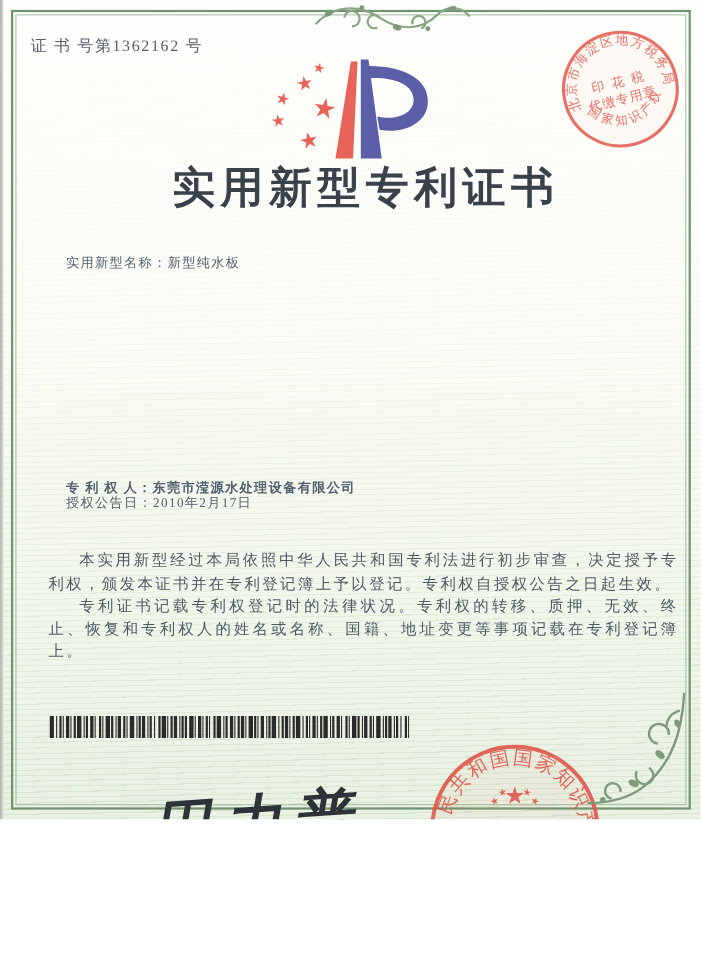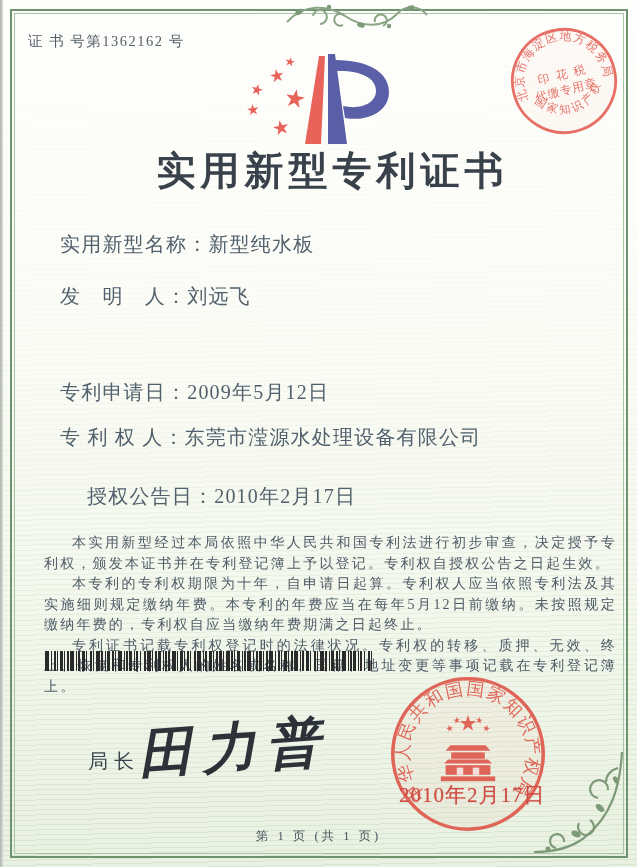--- a/index.html
+++ b/index.html
@@ -1,20 +1,20 @@
 <!DOCTYPE html>
 <html><head>
 <meta charset="utf-8">
 <style>
   * { margin:0; padding:0; box-sizing:border-box; }
   html,body { width:637px; }
   body { font-family:"Liberation Serif","DejaVu Serif",serif; }
 
   .page {
-    position:relative; width:637px; height:867px; overflow:hidden;
+    position:relative; width:637px; height:745px; overflow:hidden;
     background:linear-gradient(to bottom,#fefefc 0%,#fbfcf6 40%,#f3f7ec 70%,#e9f1e2 100%);
   }
   .scan-edge { position:absolute; left:0; top:0; bottom:0; width:3px;
     background:linear-gradient(to right,#aeb5ae,#d8dcd6); }
   .guilloche {
     position:absolute; inset:0; pointer-events:none;
     background:repeating-linear-gradient(179deg, rgba(146,190,138,0.22) 0 1px, rgba(255,255,255,0) 1px 5px);
     -webkit-mask-image:linear-gradient(to bottom, rgba(0,0,0,0.05) 0%, rgba(0,0,0,0.15) 30%, rgba(0,0,0,0.5) 62%, rgba(0,0,0,0.95) 100%);
     mask-image:linear-gradient(to bottom, rgba(0,0,0,0.05) 0%, rgba(0,0,0,0.15) 30%, rgba(0,0,0,0.5) 62%, rgba(0,0,0,0.95) 100%);
   }
@@ -29,28 +29,28 @@
   
   .tax-stamp { position:absolute; left:503px; top:20px; width:122px; height:122px;
     transform:rotate(-14deg); opacity:0.85; }
 
   
   .logo { position:absolute; left:243px; top:52px; width:162px; height:95px; }
 
   .title { position:absolute; left:0; right:0; top:144px; text-align:center;
     font-size:39px; font-weight:600; letter-spacing:5px; color:#39424b;padding-left:28px; }
 
-  .field { position:absolute; left:60px; font-size:20px; color:#51606c;
+  .field { position:absolute; left:60px; font-size:12px; color:#51606c;
     letter-spacing:1.2px; white-space:nowrap; }
   .f0 { top:231px; } .f1 { top:283px; } .f2 { top:326px; }
-  .f3 { top:379px; } .f4 { top:424px; } .f5 { top:483px;margin-left:27px; }
+  .f3 { top:379px; } .f4 { top:435px;font-weight:bold; } .f5 { top:449px; }
 
   .paragraphs { position:absolute; left:44px; right:20px; top:501px;
     font-size:14px; line-height:20.5px; color:#4e5a66; letter-spacing:2.2px;
-    text-align:justify;margin-top:32px; }
+    text-align:justify; }
   .paragraphs p { text-indent:2em; }
 
   .barcode { position:absolute; left:45px; top:651px; width:327px; height:20px; }
 
   .director { position:absolute; left:88px; top:748px; font-size:20px;
     letter-spacing:6px; color:#3c464e; }
   .signature { position:absolute; left:138px; top:712px; font-size:54px;
     font-weight:bold; font-style:italic; color:#2d3238; letter-spacing:10px;
     transform:rotate(-4deg); white-space:nowrap; }
 
@@ -126,28 +126,25 @@
       <use href="#star5" transform="translate(38,76) scale(8) rotate(-12)"></use>
     </g>
     <polygon points="76,4 82,4 78,92 62,92" fill="#e8635a"></polygon>
     <polygon points="85,2 92,2 104,92 85,92" fill="#5b5fa7"></polygon>
     <path d="M92,8 C128,8 146,22 146,40 C146,60 124,70 102,66 L100,54 C118,58 133,51 133,39 C133,25 116,18 93,19 Z" fill="#5b5fa7"></path>
   </svg>
 
   <div class="title">实用新型专利证书</div>
 
   <div class="field f0"><span>实用新型名称：</span><span>新型纯水板</span></div>
-  <div class="field f1"><span>发　明　人：</span><span>刘远飞</span></div>
-  <div class="field f3"><span>专利申请日：</span><span>2009年5月12日</span></div>
   <div class="field f4"><span>专 利 权 人：</span><span>东莞市滢源水处理设备有限公司</span></div>
   <div class="field f5"><span>授权公告日：</span><span>2010年2月17日</span></div>
 
   <div class="paragraphs">
     <p>本实用新型经过本局依照中华人民共和国专利法进行初步审查，决定授予专利权，颁发本证书并在专利登记簿上予以登记。专利权自授权公告之日起生效。</p>
-    <p>本专利的专利权期限为十年，自申请日起算。专利权人应当依照专利法及其实施细则规定缴纳年费。本专利的年费应当在每年5月12日前缴纳。未按照规定缴纳年费的，专利权自应当缴纳年费期满之日起终止。</p>
     <p>专利证书记载专利权登记时的法律状况。专利权的转移、质押、无效、终止、恢复和专利权人的姓名或名称、国籍、地址变更等事项记载在专利登记簿上。</p>
   </div>
 
   <svg class="barcode" viewBox="0 0 327 20" preserveAspectRatio="none">
     <path d="M0,10 H327" stroke="#2a2a2a" stroke-width="20" fill="none" stroke-dasharray="4 2 1 2 2 1 1 2 3 1 1 2 2 1 4 2 1 1 2 2 3 1 1 3 2 1 1 2 4 1 2 2 1 1 3 2 2 1 1 2 4 2 1 1 2 1 3 2 1 1 2 2 1 3 2 1 4 1 1 2 2 1 3 2 1 1 2 1 2 2 4 1 1 2 3 1 1 2 2 1 1 3 2 1 4 2 1 1 2 2 3 1 1 2 2 1 3 1 1 2 4 1 2 1 1 2 3 2 1 1 2 1 4 2 1 2 2 1 3 1 1 2 2 1"></path>
   </svg>
 
   <div class="director">局长</div>
   <div class="signature">田力普</div>
 

